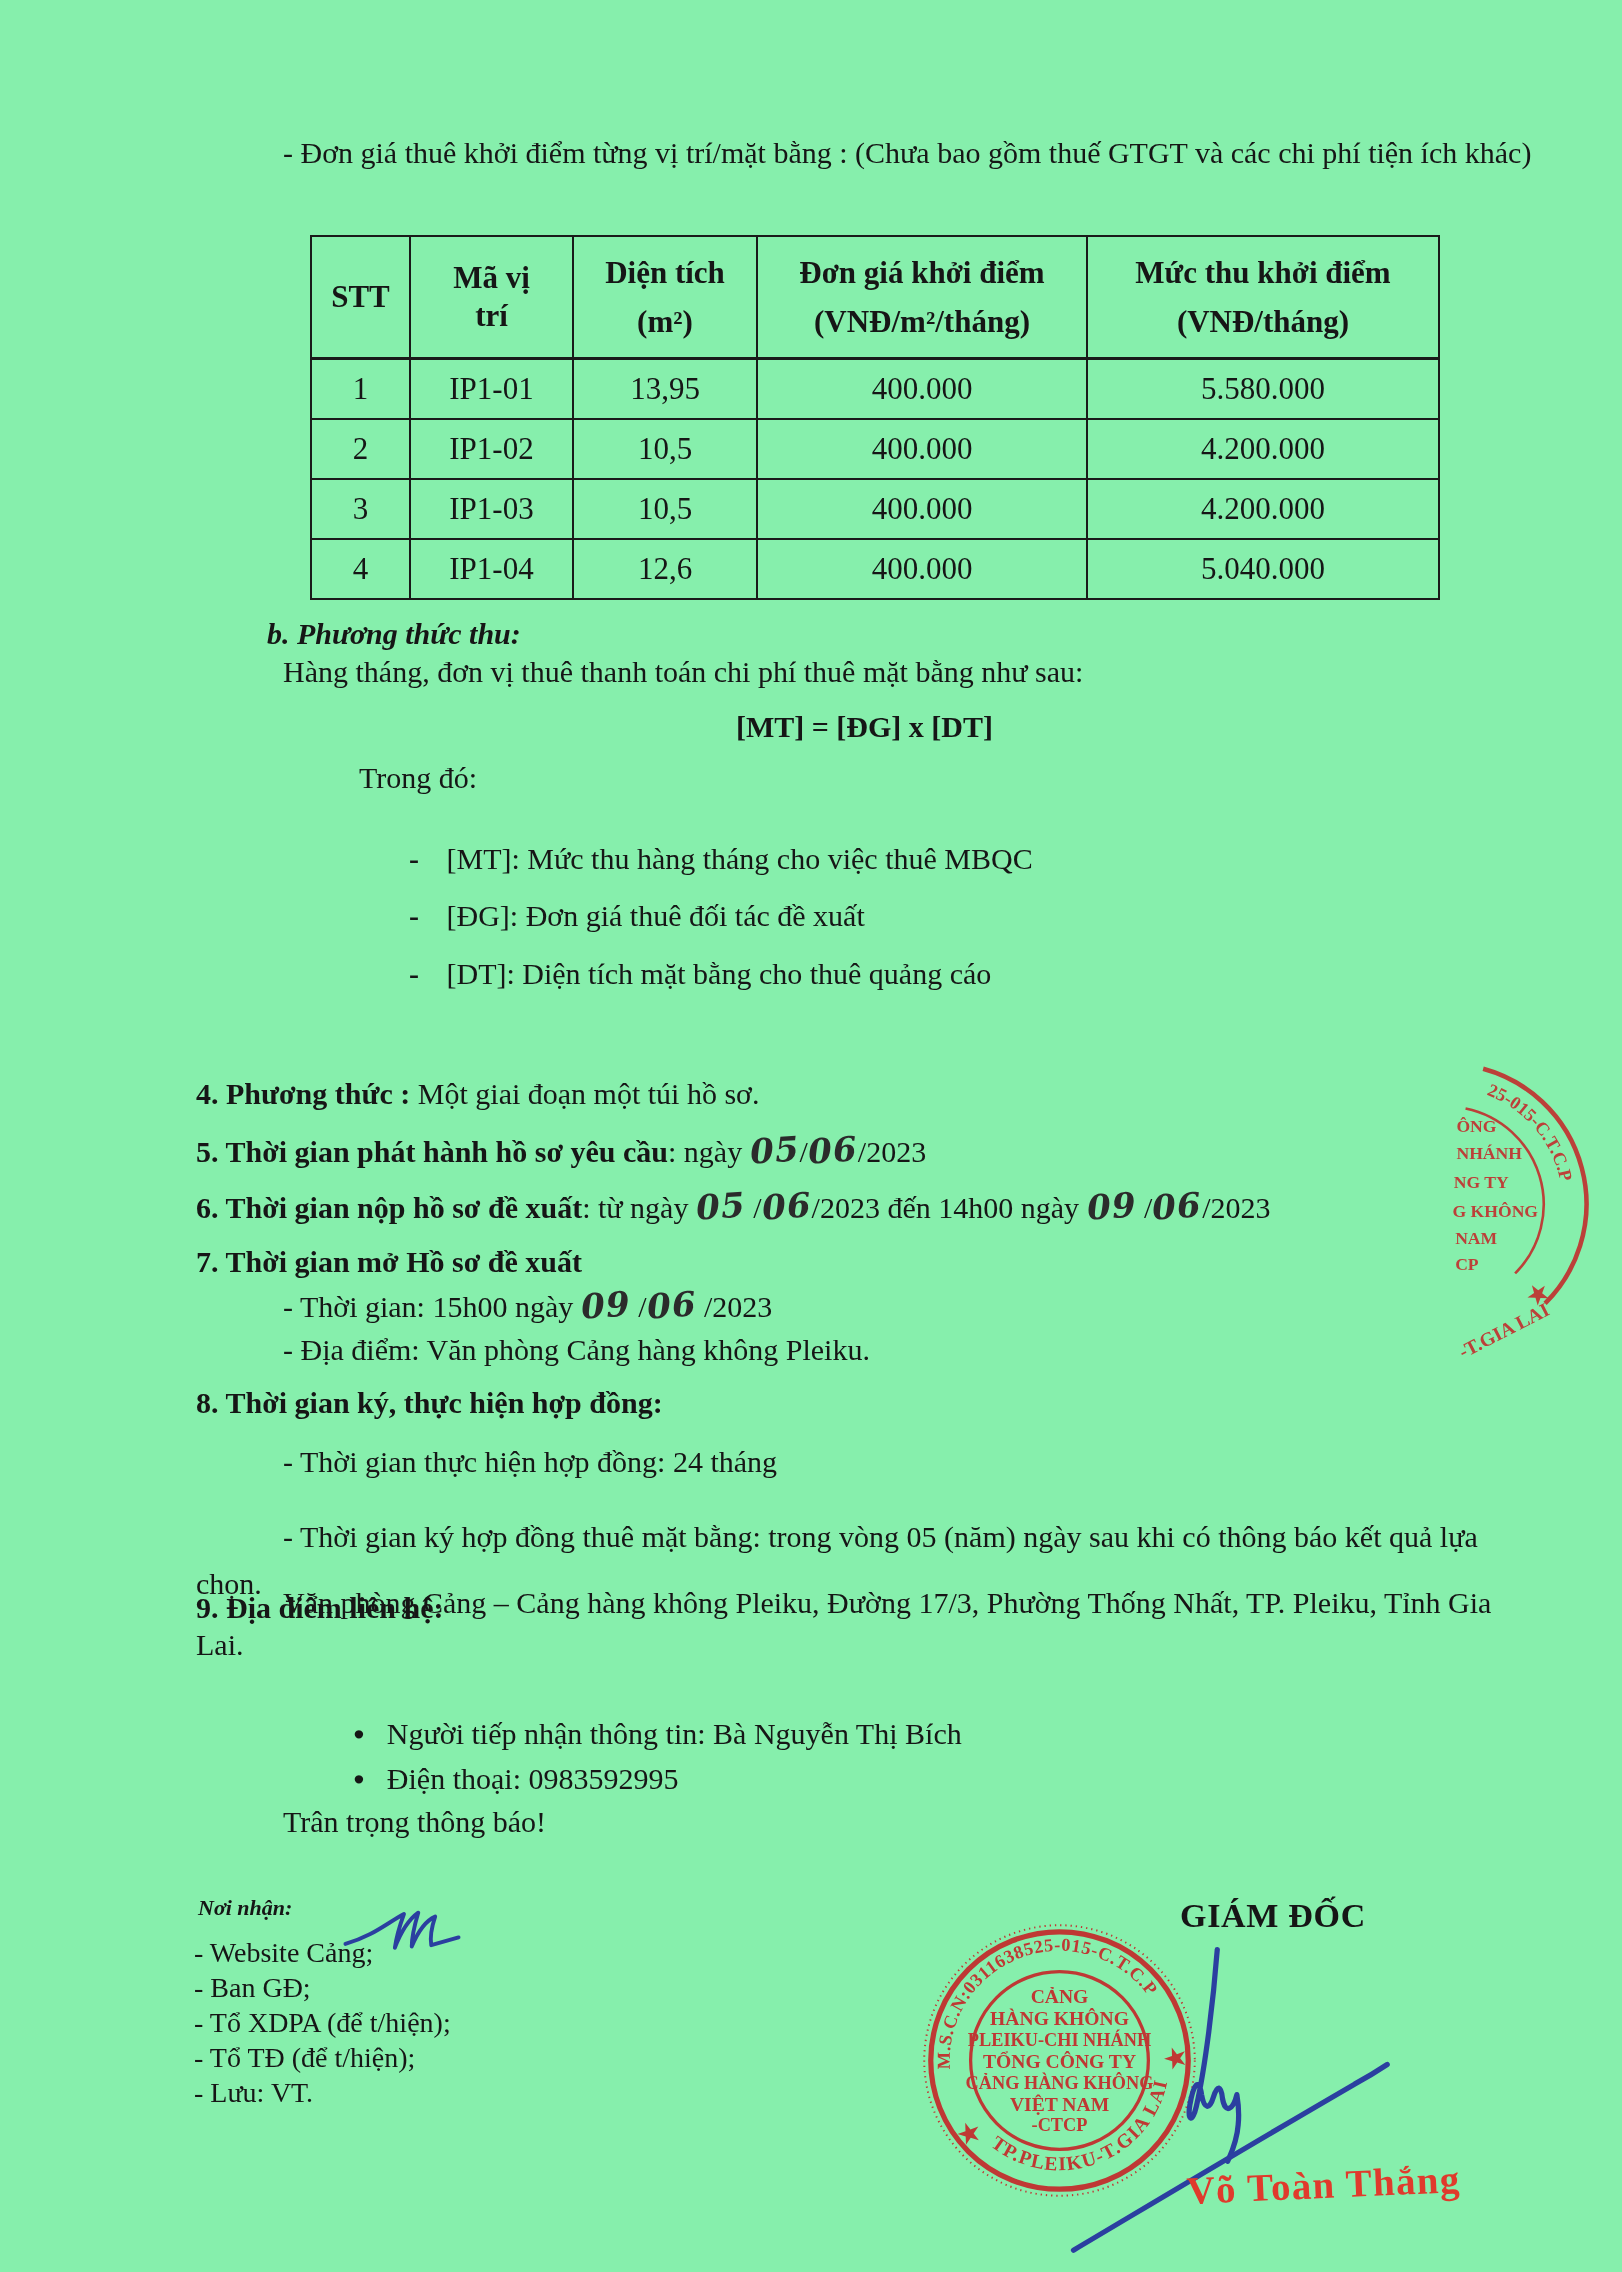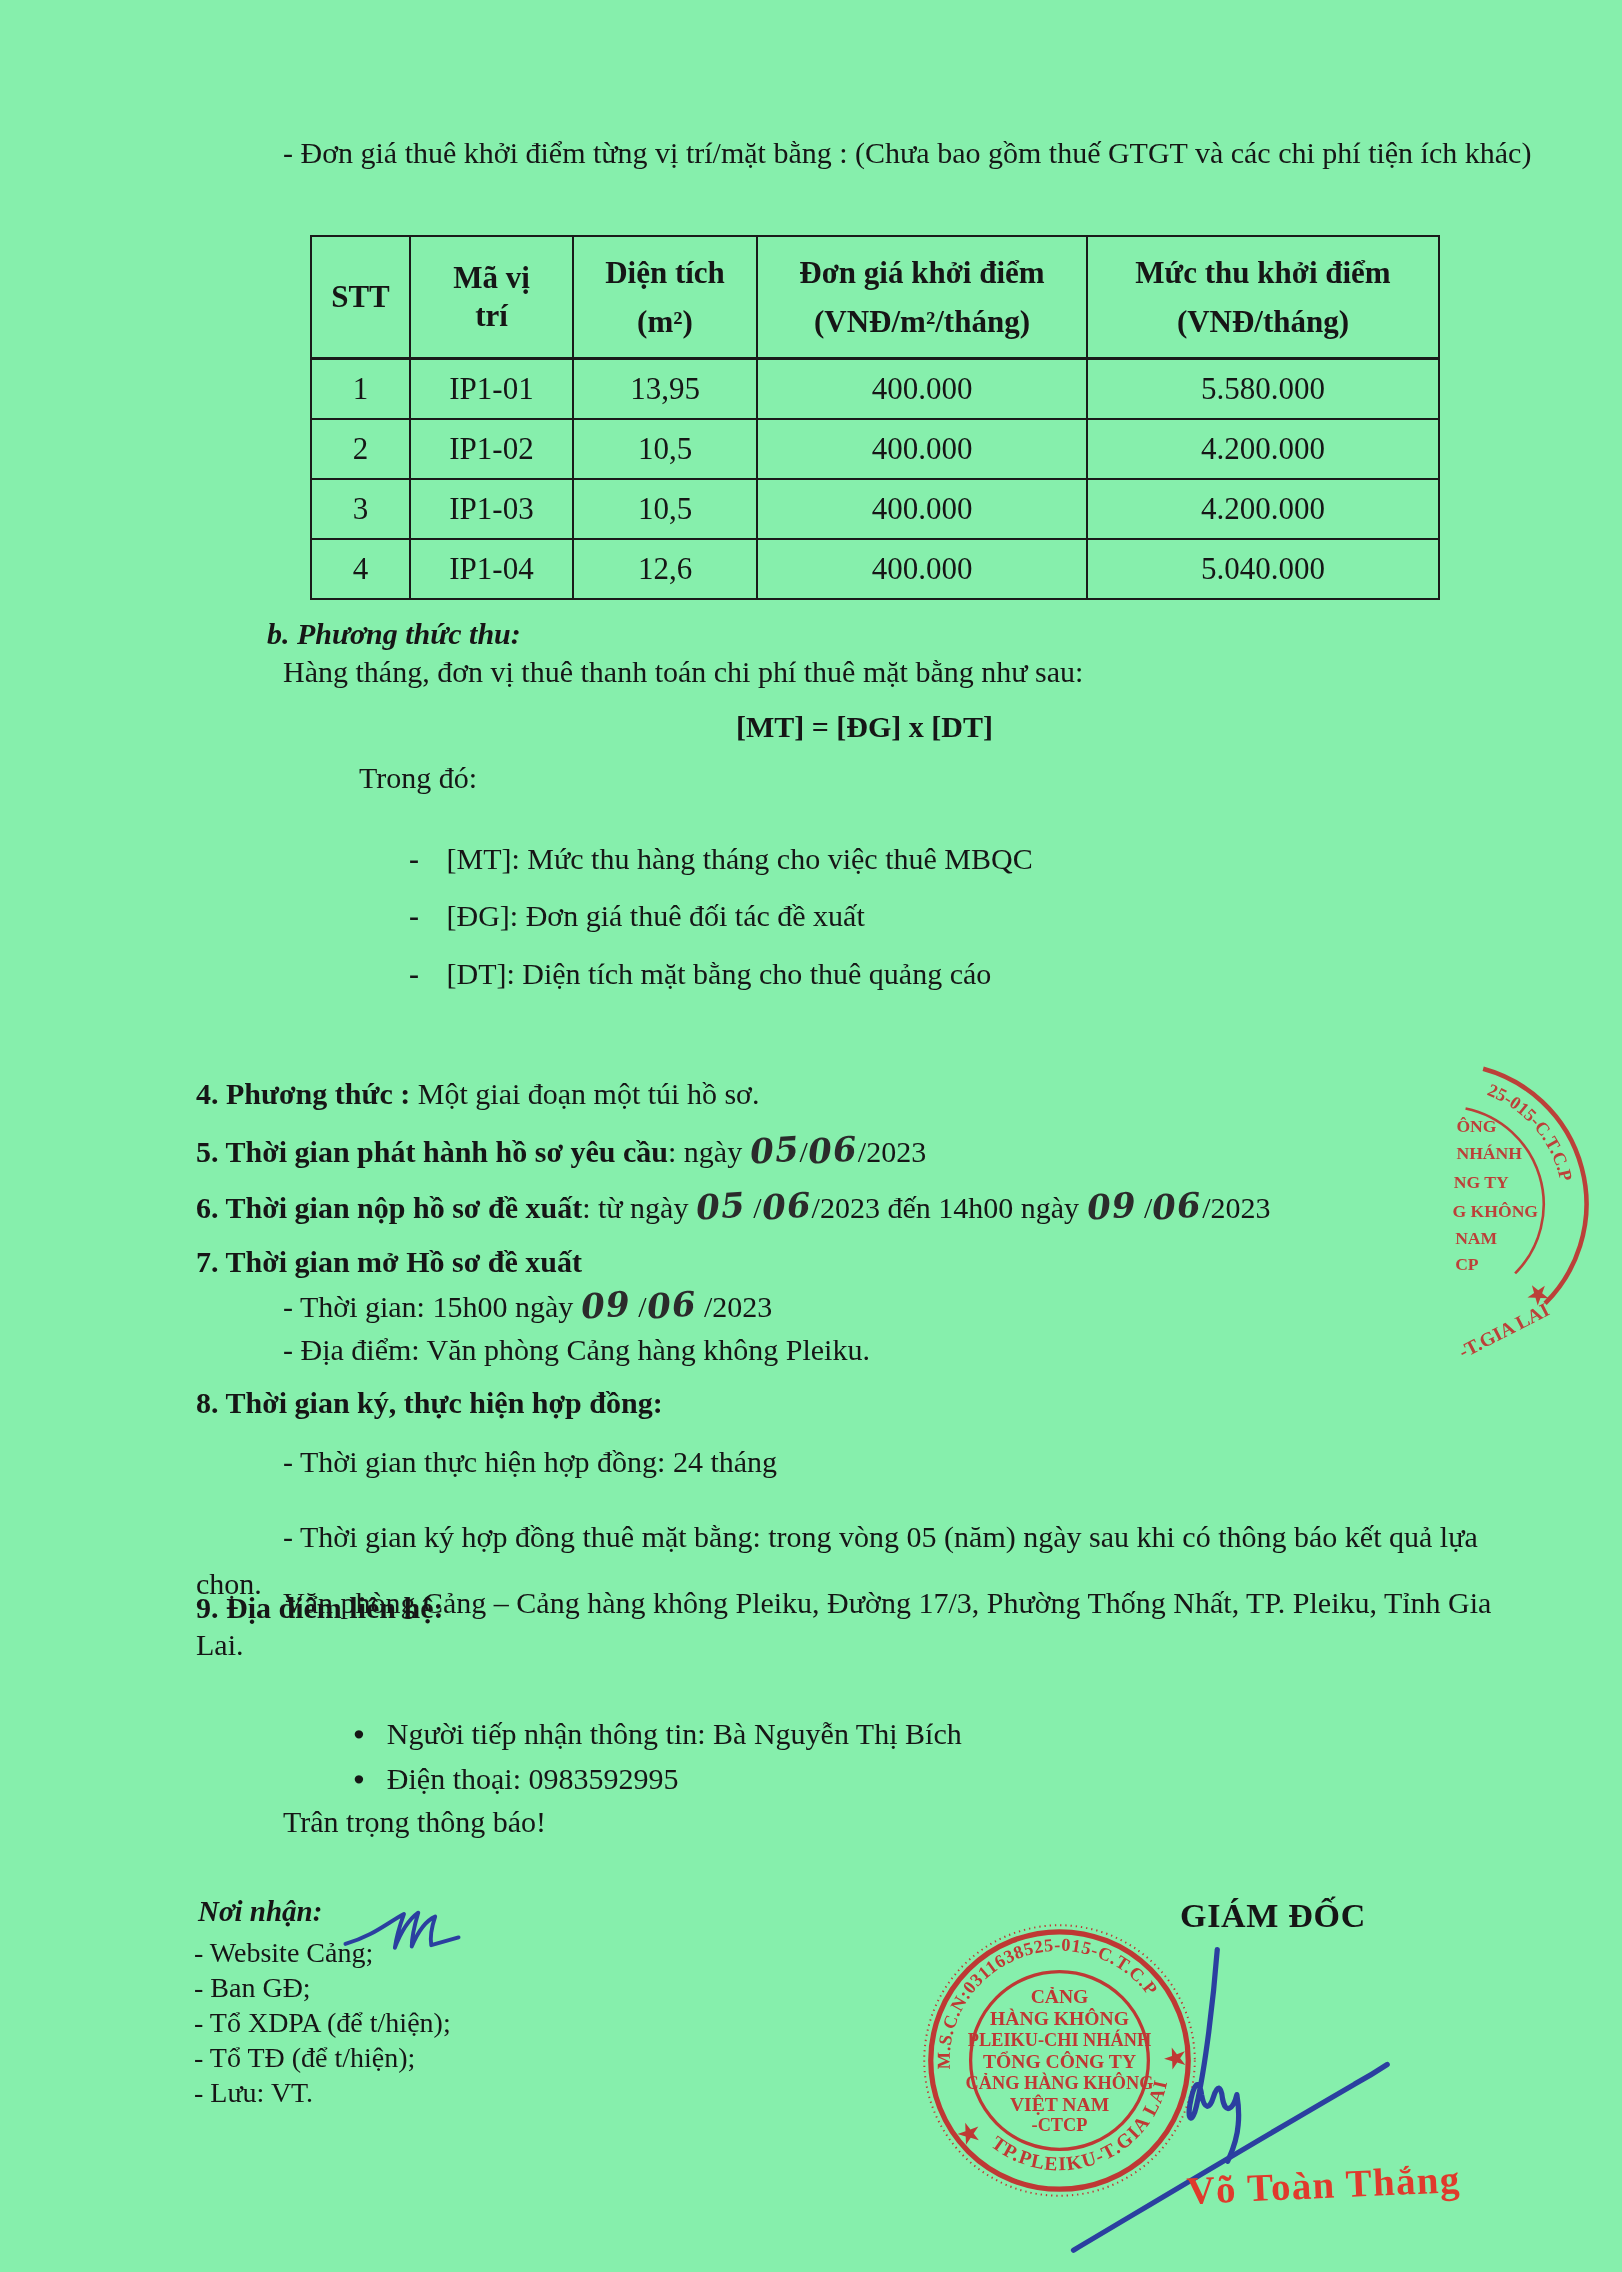--- a/index.html
+++ b/index.html
@@ -27,21 +27,21 @@
   table.price td{height:58px;font-weight:normal;}
   .hcell{display:flex;flex-direction:column;justify-content:space-evenly;height:111px;align-items:center;}
   .hcell.tight{justify-content:center;line-height:38px;}
   
   .dashlist{position:absolute;left:409px;top:839px;}
   .dashlist .it{display:flex;gap:27.5px;font-size:30px;line-height:39px;margin-bottom:18.3px;white-space:nowrap;}
   .dashlist .mk{font-weight:bold;}
   .dotlist .it{display:flex;gap:22px;font-size:30px;line-height:39px;margin-bottom:5.9px;white-space:nowrap;}
   .dotlist .mk{font-size:19.6px;line-height:39px;}
   
-  .noinhan{position:absolute;top:1895px;left:198px;font-size:29px;font-weight:bold;font-style:italic;}
+  .noinhan{position:absolute;top:1895px;left:198px;font-size:22px;font-weight:bold;font-style:italic;}
   .recips{position:absolute;top:1935px;left:194px;font-size:28px;line-height:35px;}
   .gd{position:absolute;top:1897px;left:1046px;width:320px;text-align:right;font-size:34px;font-weight:bold;letter-spacing:0.7px;}
   .signer{
     position:absolute;top:2162px;left:1157px;width:333px;text-align:center;
     font-size:39px;font-weight:bold;color:#e03a2c;transform:rotate(-2.5deg);
     letter-spacing:1.3px;
   }
   svg{position:absolute;overflow:visible;}
   .stampmain{left:919px;top:1920px;width:281px;height:281px;opacity:.92;}
   .stampfrag{left:1446px;top:1064px;width:176px;height:312px;overflow:hidden;opacity:.88;}

